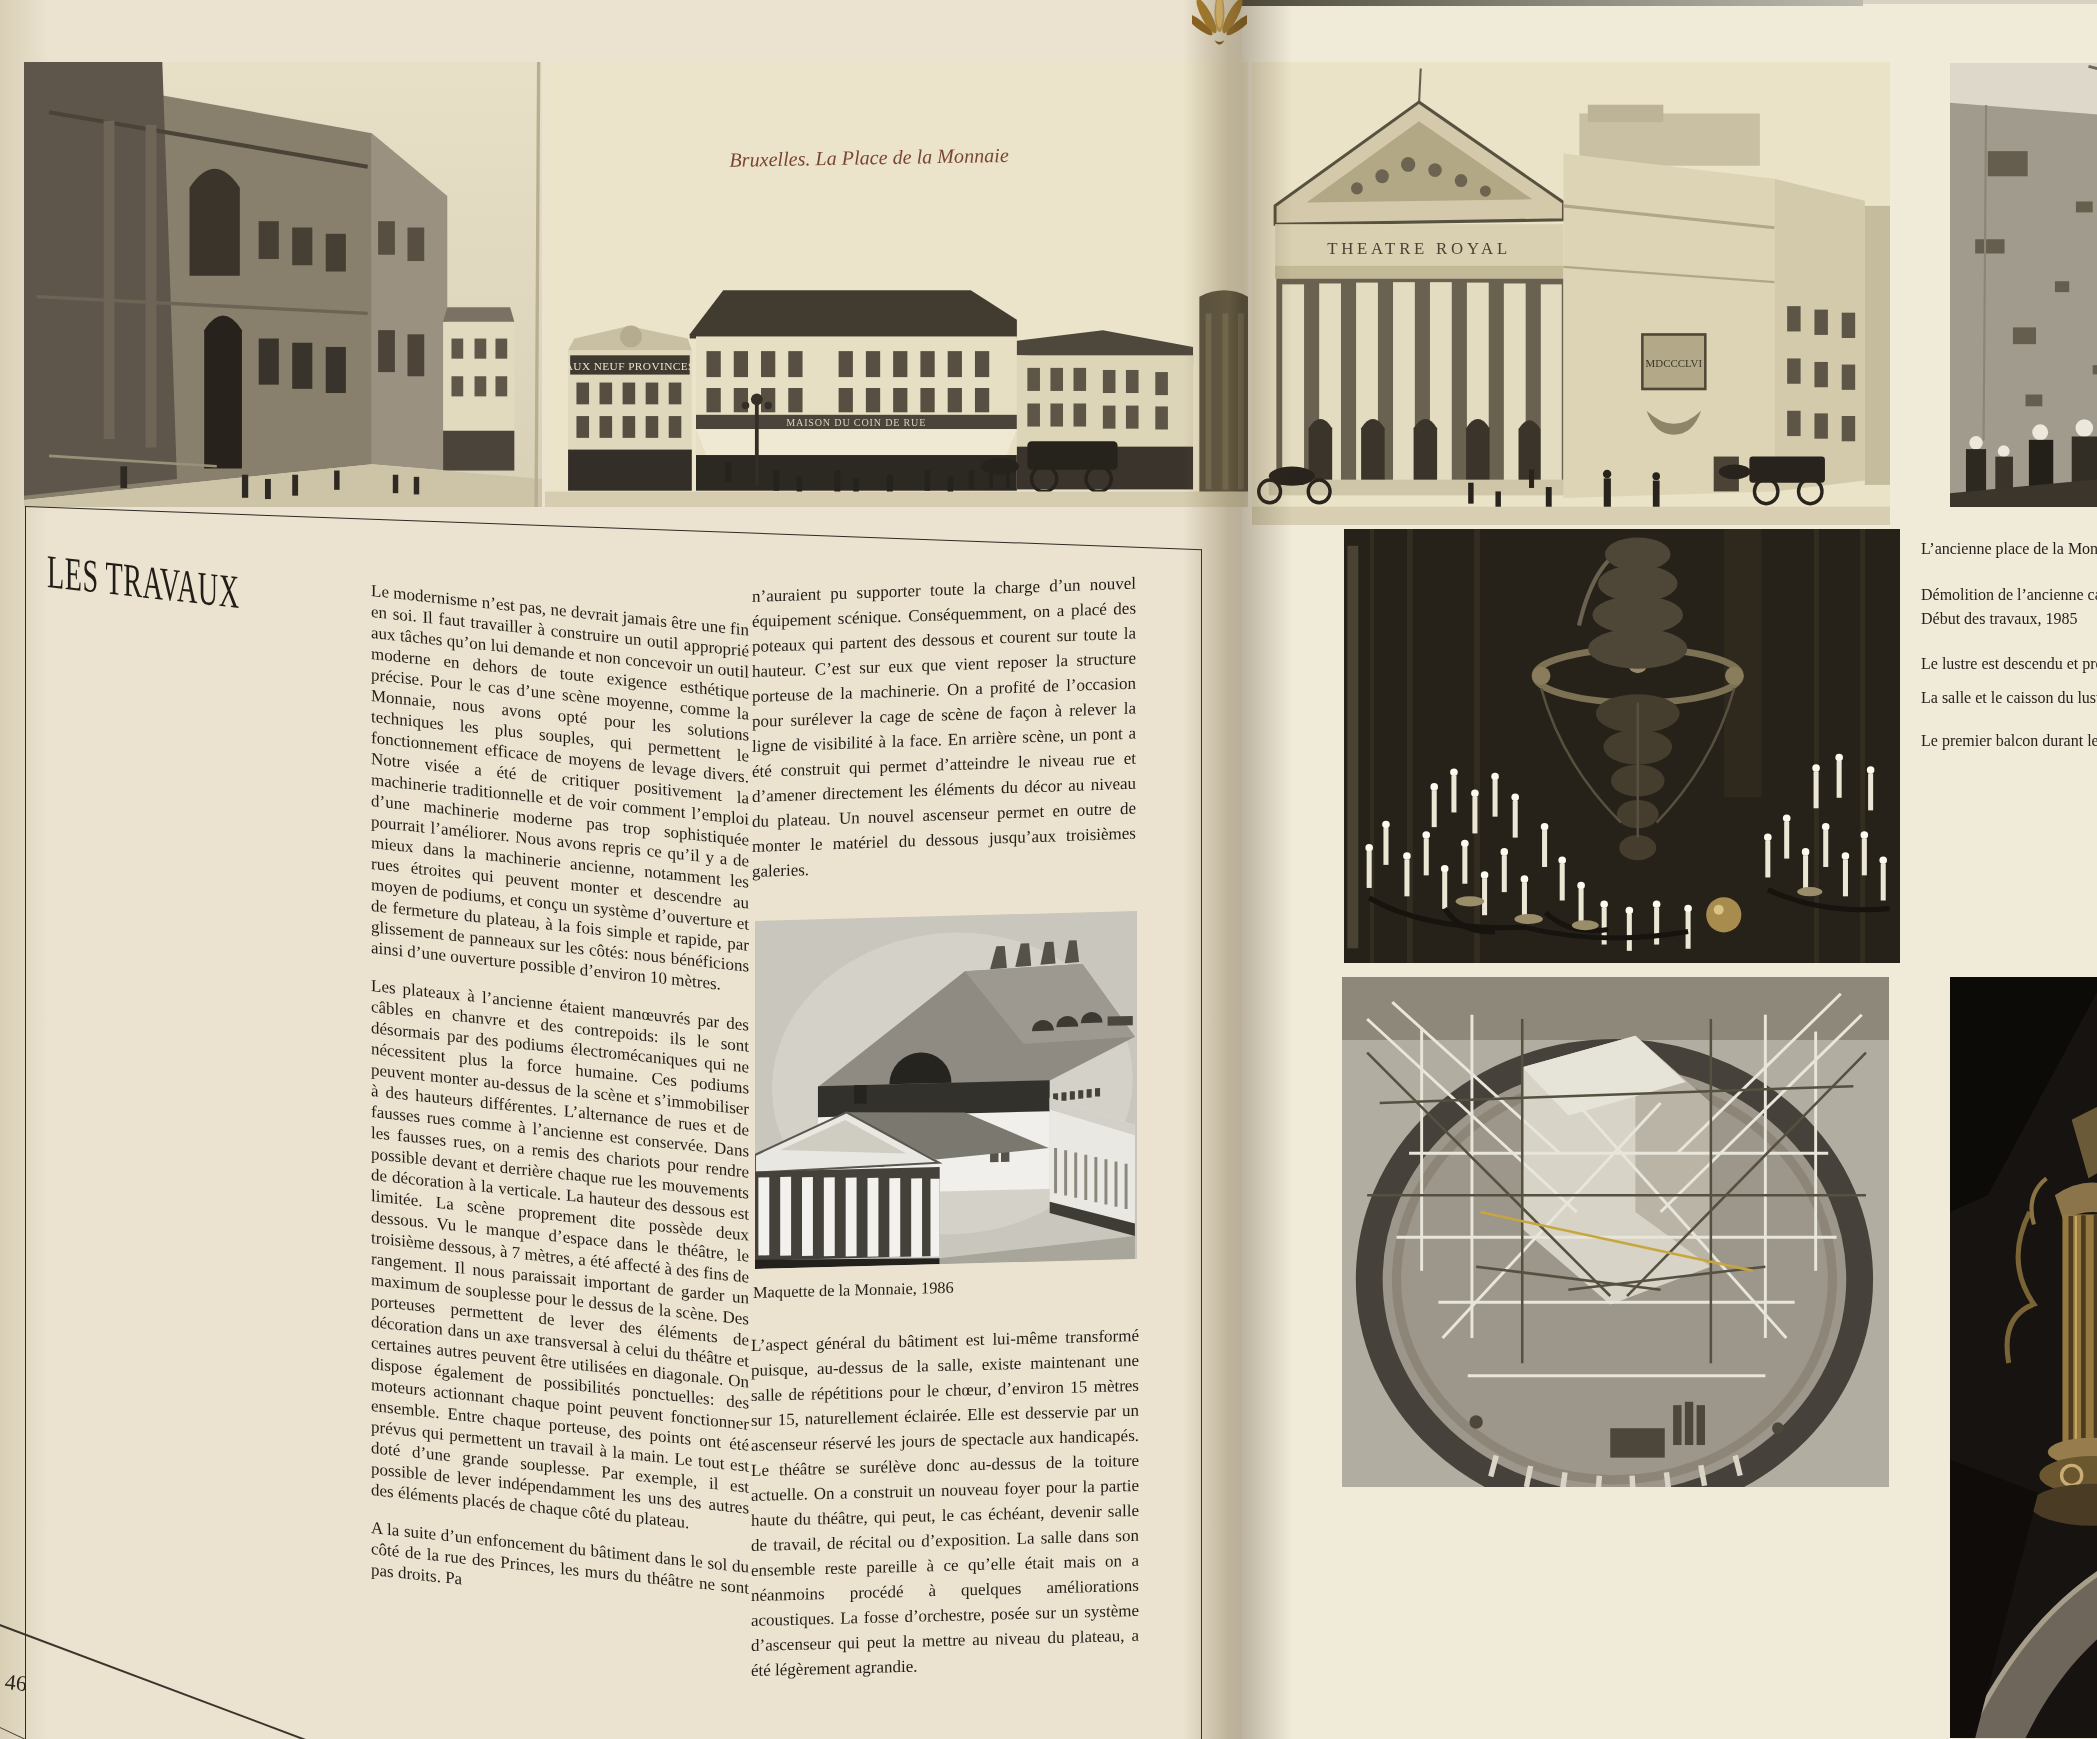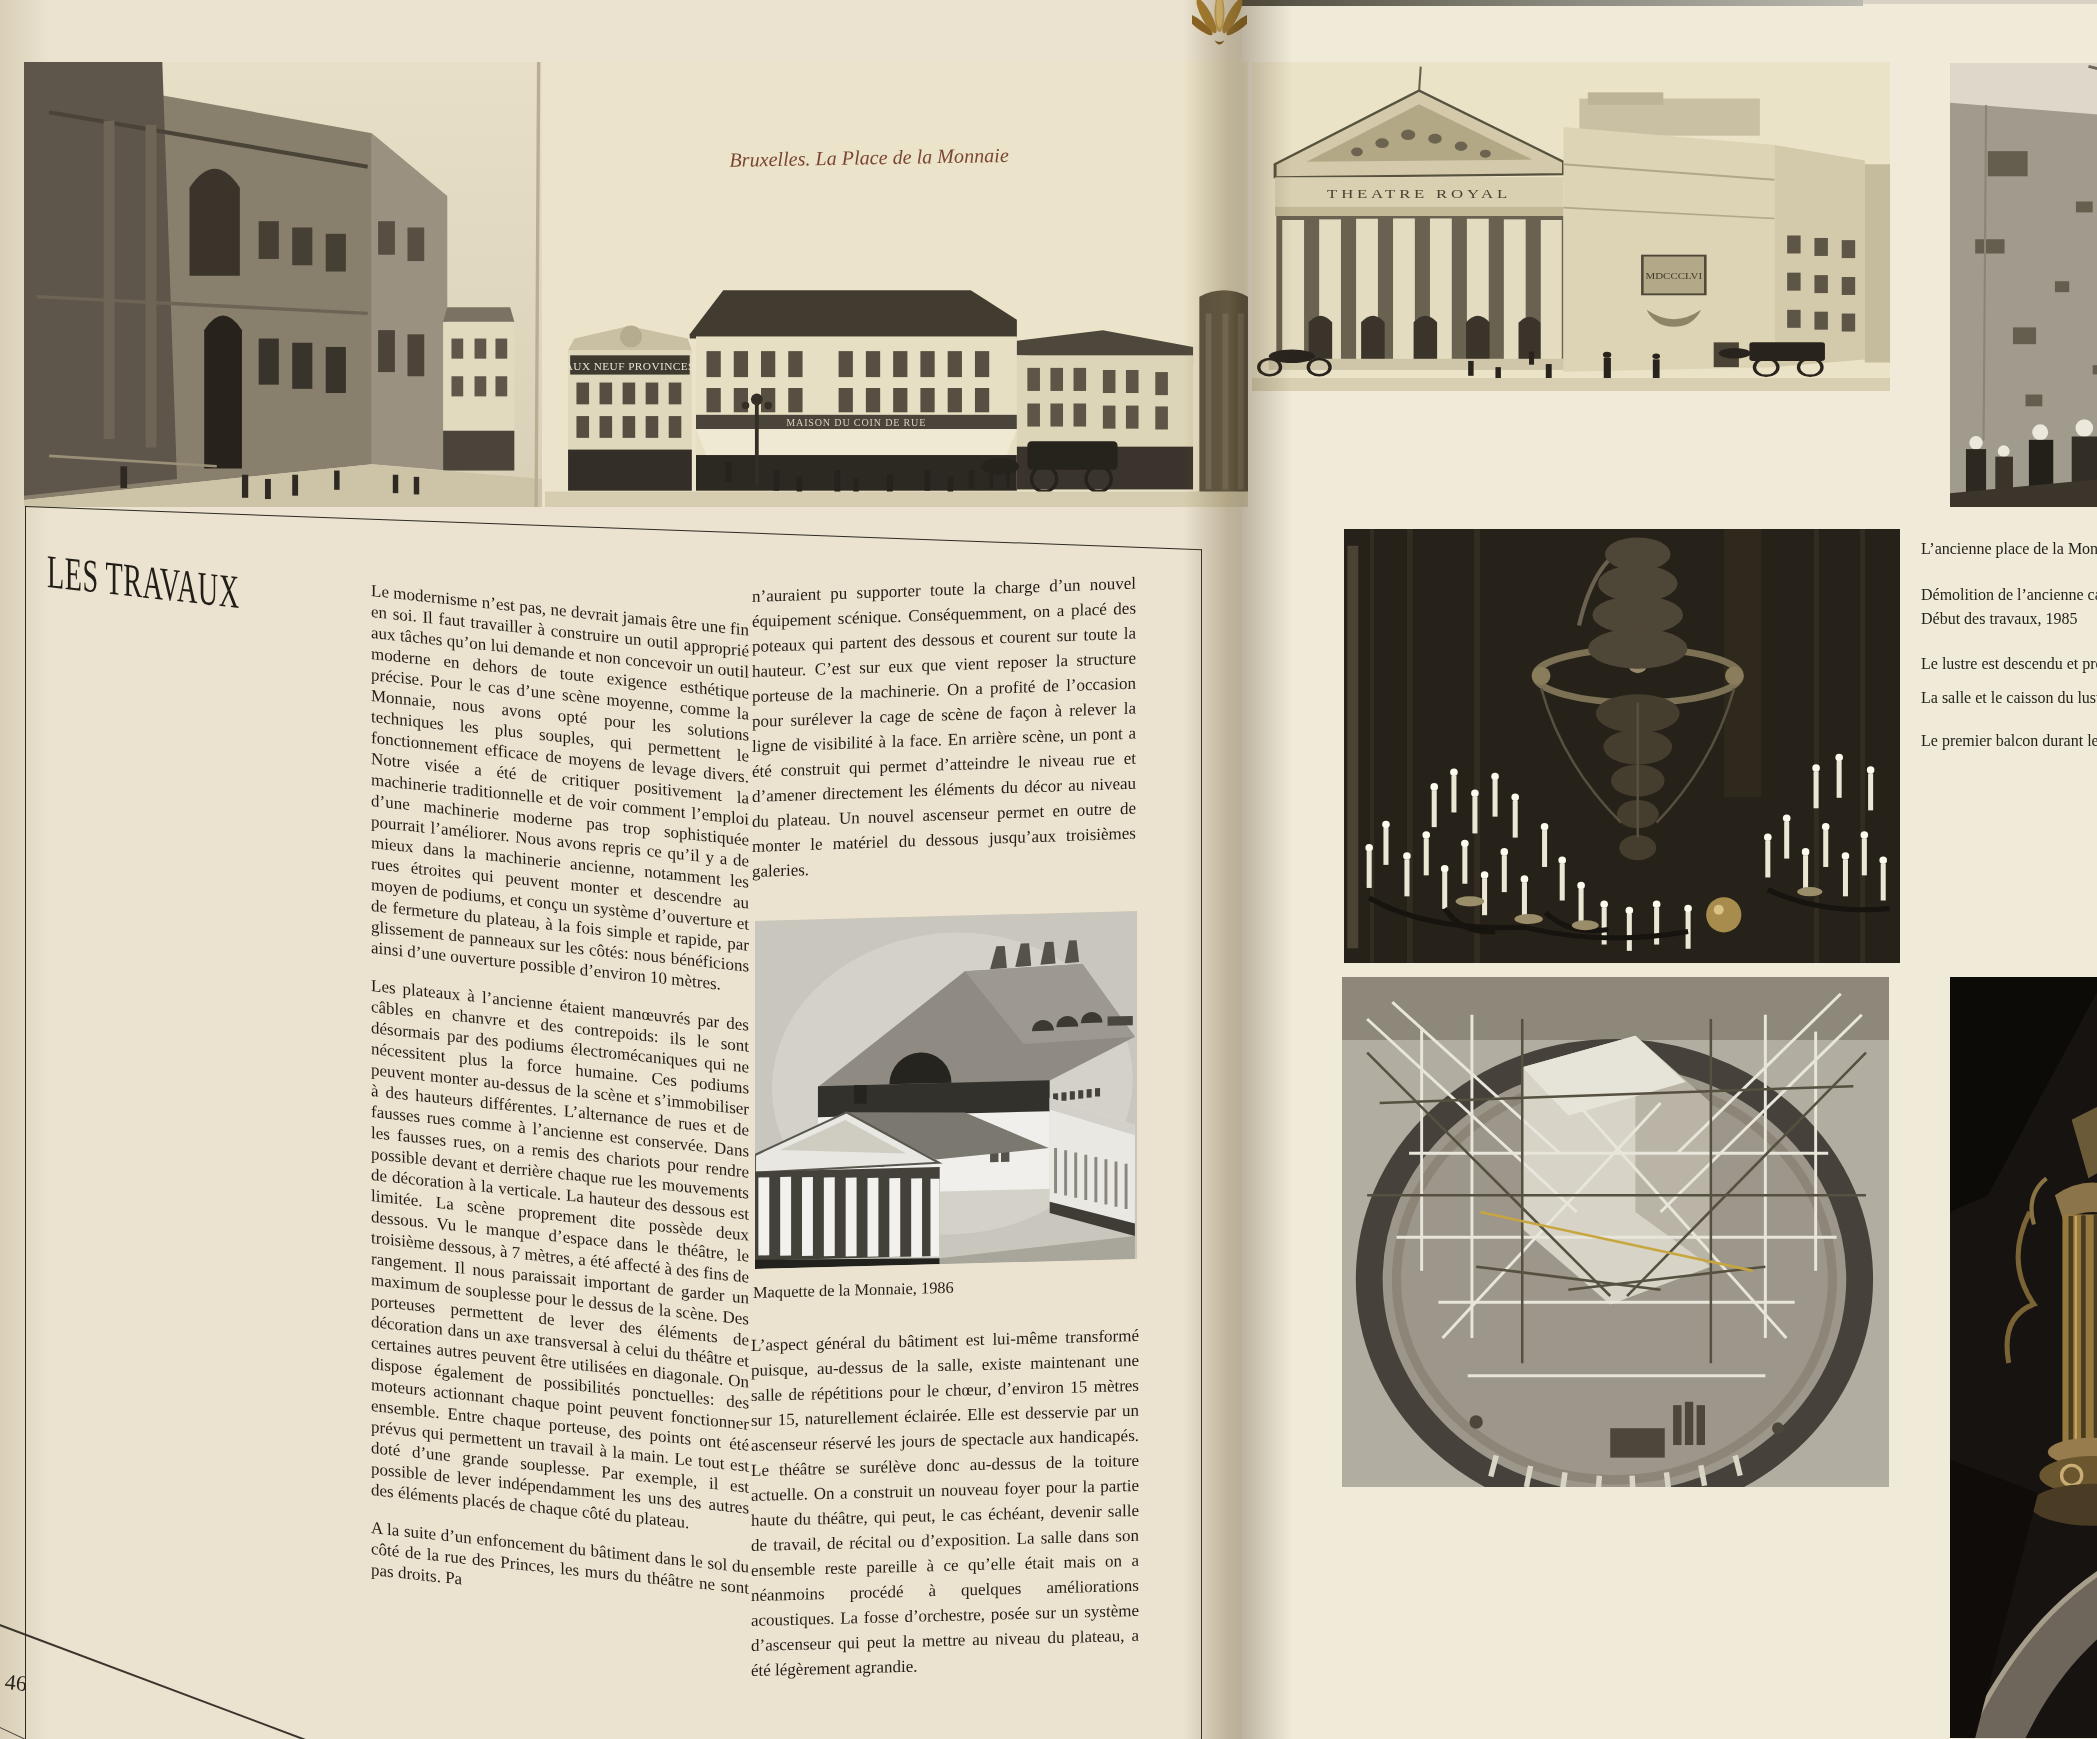--- a/index.html
+++ b/index.html
@@ -207,21 +207,21 @@
         <rect x="1060" y="978" width="8" height="40"></rect>
         <rect x="1100" y="978" width="8" height="40"></rect>
       <rect x="1150" y="905" width="215" height="68" rx="10"></rect>
       <circle cx="1190" cy="995" r="30" fill="none" stroke="#26221c" stroke-width="8"></circle>
       <circle cx="1320" cy="995" r="30" fill="none" stroke="#26221c" stroke-width="8"></circle>
     </g>
     <rect x="0" y="1025" width="1676" height="37" fill="#d6cdb0"></rect>
   </svg>
 </div>
 
-<div class="photo" style="left:1252px;top:62px;width:638px;height:329px;">
+<div class="photo" style="left:1252px;top:62px;width:638px;height:463px;">
   <svg viewBox="0 0 1520 1062" preserveAspectRatio="none">
     <rect width="1520" height="1062" fill="#ebe3c8"></rect>
     <g>
       <line x1="398" y1="95" x2="402" y2="15" stroke="#6a6250" stroke-width="5"></line>
       <polygon points="55,330 398,92 742,322 742,362 55,372" fill="#d4caab" stroke="#57513f" stroke-width="7"></polygon>
       <polygon points="130,322 398,136 668,315" fill="#b3a885"></polygon>
       <g fill="#6c6450">
         <circle cx="250" cy="290" r="14"></circle>
           <circle cx="310" cy="262" r="16"></circle>
           <circle cx="372" cy="235" r="17"></circle>

